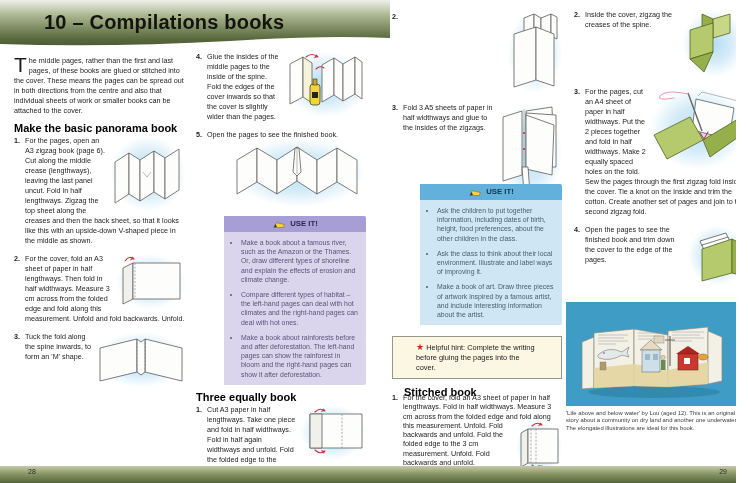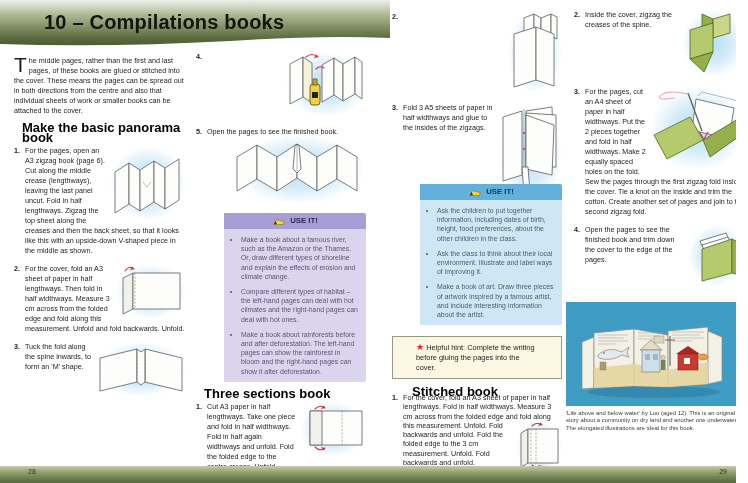--- a/index.html
+++ b/index.html
@@ -12,21 +12,21 @@
   .footer-band{position:absolute;left:0;bottom:0;width:748px;height:17px;
                background:linear-gradient(180deg,#c7cbaa 0%,#8a9766 45%,#55653a 100%);}
   .pageno{position:absolute;top:2px;font-size:7px;color:#2e2e26;}
   .pageno.l{left:28px;} .pageno.r{right:21px;}
   
   .col{position:absolute;font-size:7.2px;line-height:10px;}
   .c1l{top:56px;left:14px;width:172px;}
   .c2l{top:52px;left:196px;width:170px;}
   .c1r{top:12px;left:392px;width:170px;height:454px;}
   .c2r{top:10px;left:574px;width:172px;height:456px;}
-  .h2{font-weight:bold;font-size:13px;margin:7px 0 3px 8px;color:#000;}
+  .h2{font-weight:bold;font-size:11px;margin:7px 0 3px 0;color:#000;}
   .step{position:relative;padding-left:11px;margin-bottom:8px;}
   .step:after{content:"";display:block;clear:both;}
   .stepnum{position:absolute;left:0;top:0;font-weight:bold;}
   .fig{float:right;margin:0 0 2px 4px;
        background:radial-gradient(closest-side,rgba(178,220,243,.95) 0%,rgba(178,220,243,.55) 55%,rgba(255,255,255,0) 100%);}
   .figblock{margin:-2px 0 0 26px;
        background:radial-gradient(closest-side,rgba(178,220,243,.95) 0%,rgba(178,220,243,.55) 55%,rgba(255,255,255,0) 100%);}
   .dropcap{float:left;font-size:21px;line-height:16px;margin:1px 2px 0 0;font-weight:400;}
   .intro{margin-bottom:6px;}
   
@@ -148,20 +148,21 @@
           <path class="p" d="M36,13 L48,6 L48,43 L36,50 Z"></path>
           <path class="p" d="M48,6 L57,12 L57,49 L48,43 Z"></path>
           <path class="p" d="M57,12 L69,5 L69,42 L57,49 Z"></path>
           <path class="p" d="M69,5 L76,10 L76,47 L69,42 Z"></path>
           <path class="red" d="M30,17 Q34,13 38,16"></path>
           <rect class="glue" x="24" y="32" width="10" height="21" rx="3"></rect>
           <rect class="gband" x="26" y="40" width="6" height="6"></rect>
           <rect class="gcap" x="27" y="27" width="4" height="6"></rect>
         </svg>
       </span>
+      <span>Glue the insides of the middle pages to the inside of the spine. Fold the edges of the cover inwards so that the cover is slightly wider than the pages.</span>
     </div>
 
     <div class="step">
       <span class="stepnum">5.</span>
       <span>Open the pages to see the finished book.</span>
       <span class="figblock" style="display:block;width:132px;">
         <svg width="132" height="66" viewBox="0 0 132 66">
           <path class="p" d="M4,22 L24,10 L24,44 L4,56 Z"></path>
           <path class="p" d="M24,10 L44,22 L44,56 L24,44 Z"></path>
           <path class="p" d="M44,22 L64,9 L64,43 L44,56 Z"></path>
@@ -184,21 +185,21 @@
       </div>
       <div class="useit-body" style="font-size:6.9px;line-height:9.2px;">
         <ul>
           <li>Make a book about a famous river, such as the Amazon or the Thames. Or, draw different types of shoreline and explain the effects of erosion and climate change.</li>
           <li>Compare different types of habitat – the left-hand pages can deal with hot climates and the right-hand pages can deal with hot ones.</li>
           <li style="margin-bottom:0">Make a book about rainforests before and after deforestation. The left-hand pages can show the rainforest in bloom and the right-hand pages can show it after deforestation.</li>
         </ul>
       </div>
     </div>
 
-    <div class="h2">Three sections book</div>
+    <div class="h2">Three equally book</div>
     <div class="step">
       <span class="stepnum">1.</span>
       <span class="fig">
         <svg width="66" height="52" viewBox="0 0 66 52">
           <rect class="p" x="10" y="9" width="52" height="34"></rect>
           <path class="pf" d="M10,9 H22 V43 H10 Z"></path>
           <path class="dash" d="M42,9 V43"></path>
           <path class="red" d="M15,7 Q20,2 25,6"></path>
             <path class="redf" d="M25,6 L20.8,7 L24,3.2 Z"></path>
           <path class="red" d="M15,45 Q20,50 25,46"></path>

